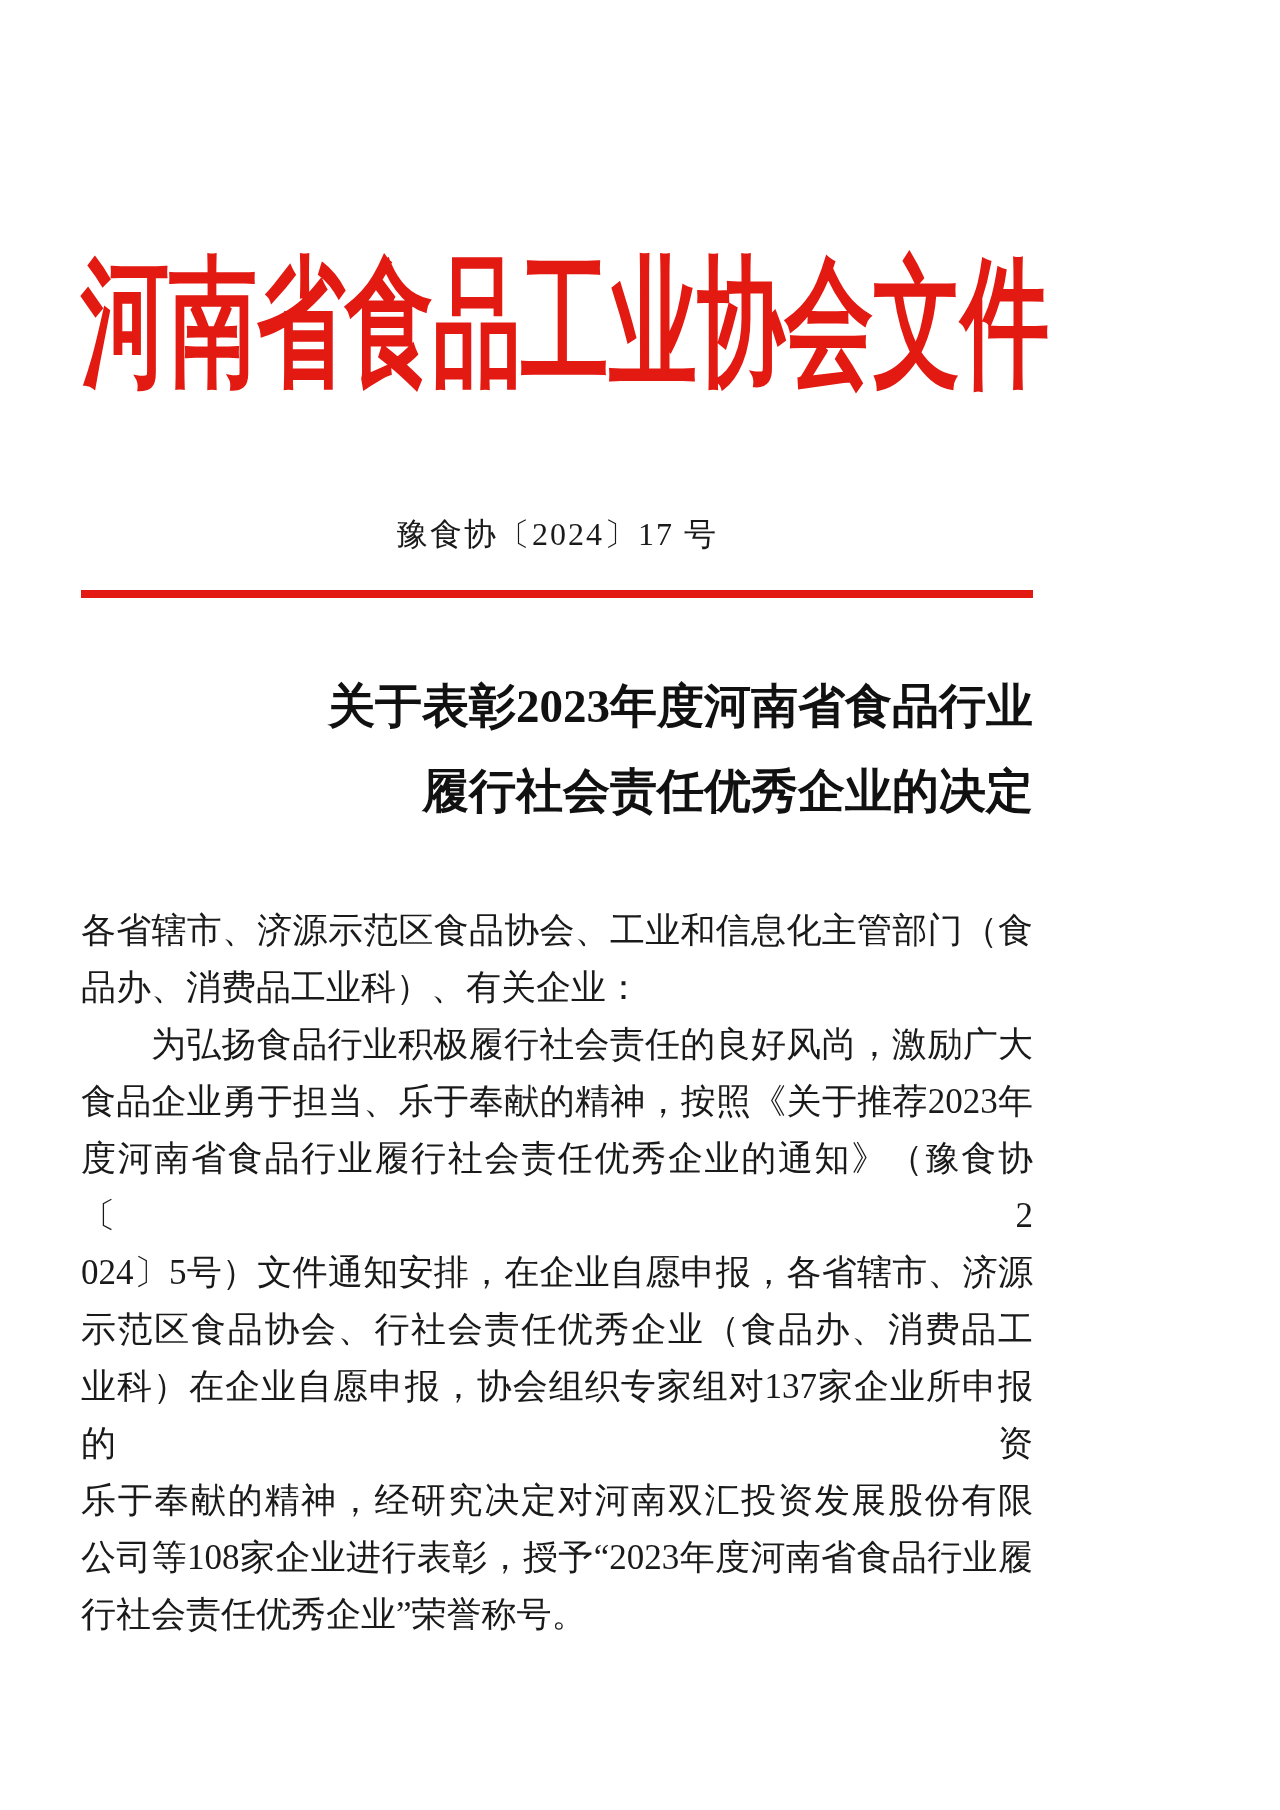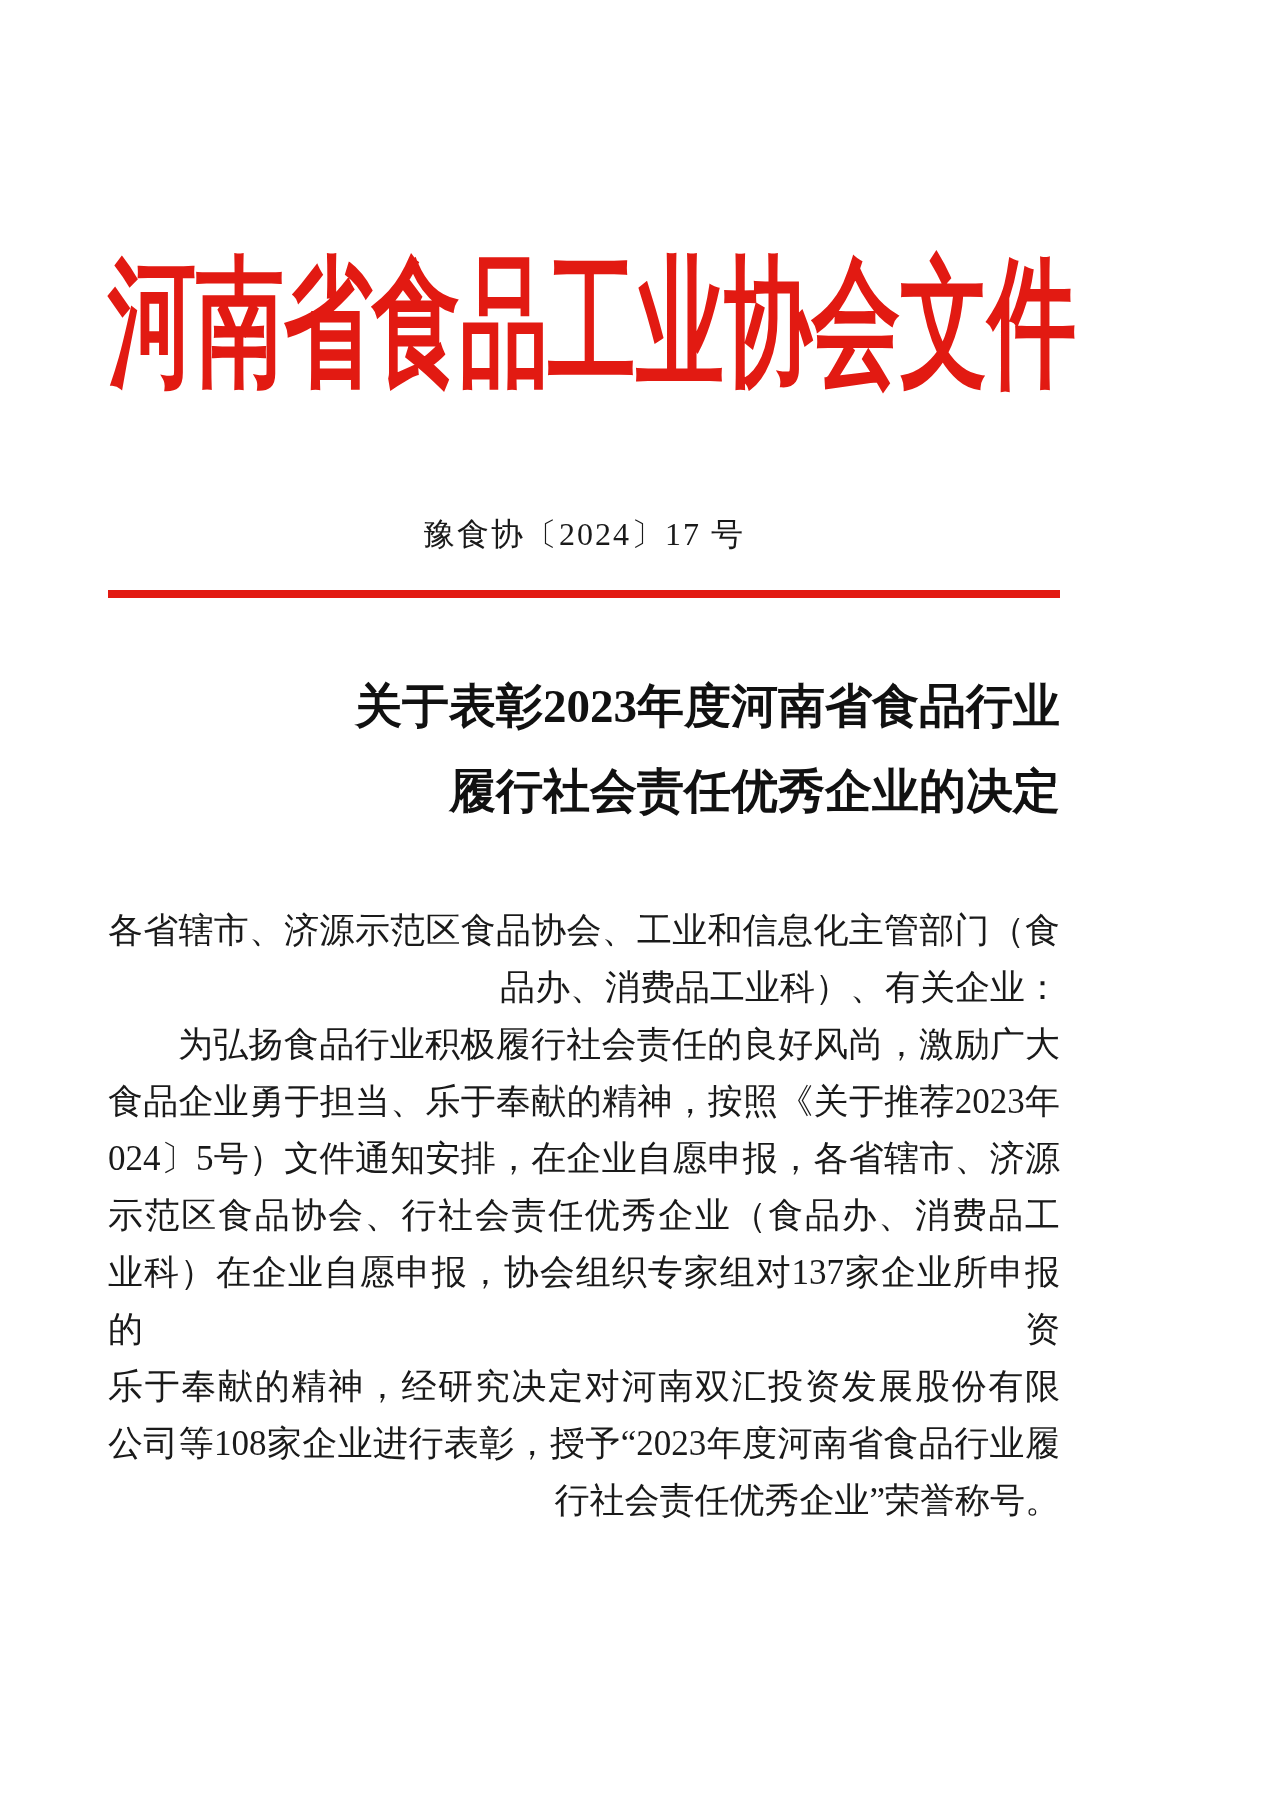--- a/index.html
+++ b/index.html
@@ -10,21 +10,21 @@
   body {
     width: 1280px;
     height: 1810px;
     position: relative;
     font-family: "Liberation Serif", "DejaVu Serif", serif;
     color: #1a1a1a;
     overflow: hidden;
   }
   .page {
     width: 952px;
-    margin-left: 108px;
+    margin-left: 81px;
   }
   
   .red-header {
     margin-top: 281px;
     text-align: center;
     line-height: 88px;
     height: 88px;
     white-space: nowrap;
   }
   .red-header .stretch {
@@ -64,21 +64,21 @@
   
   .doc-body {
     margin-top: 68px;
     font-size: 35px;
     line-height: 57px;
     color: #1a1a1a;
     font-family: Liberation Serif, serif;
   }
   .doc-body .line {
     white-space: nowrap;
-    text-align: right;
+    text-align: left;
   }
   .doc-body .line.justify {
     text-align: justify;
     text-align-last: justify;
     text-justify: inter-character;
     white-space: normal;
   }
   .doc-body .line.indent {
     text-indent: 70px;
   }
@@ -99,20 +99,21 @@
   <div class="doc-title">
     <div>关于表彰2023年度河南省食品行业</div>
     <div>履行社会责任优秀企业的决定</div>
   </div>
 
   <div class="doc-body">
     <div class="line justify">各省辖市、济源示范区食品协会、工业和信息化主管部门（食</div>
     <div class="line">品办、消费品工业科）、有关企业：</div>
     <div class="line justify indent">为弘扬食品行业积极履行社会责任的良好风尚，激励广大</div>
     <div class="line justify">食品企业勇于担当、乐于奉献的精神，按照《关于推荐2023年</div>
+    <div class="line justify">度河南省食品行业履行社会责任优秀企业的通知》（豫食协〔2</div>
     <div class="line justify">024〕5号）文件通知安排，在企业自愿申报，各省辖市、济源</div>
     <div class="line justify">示范区食品协会、行社会责任优秀企业（食品办、消费品工</div>
     <div class="line justify">业科）在企业自愿申报，协会组织专家组对137家企业所申报的资</div>
     <div class="line justify">乐于奉献的精神，经研究决定对河南双汇投资发展股份有限</div>
     <div class="line justify">公司等108家企业进行表彰，授予“2023年度河南省食品行业履</div>
     <div class="line">行社会责任优秀企业”荣誉称号。</div>
   </div>
 
 </div>
 

